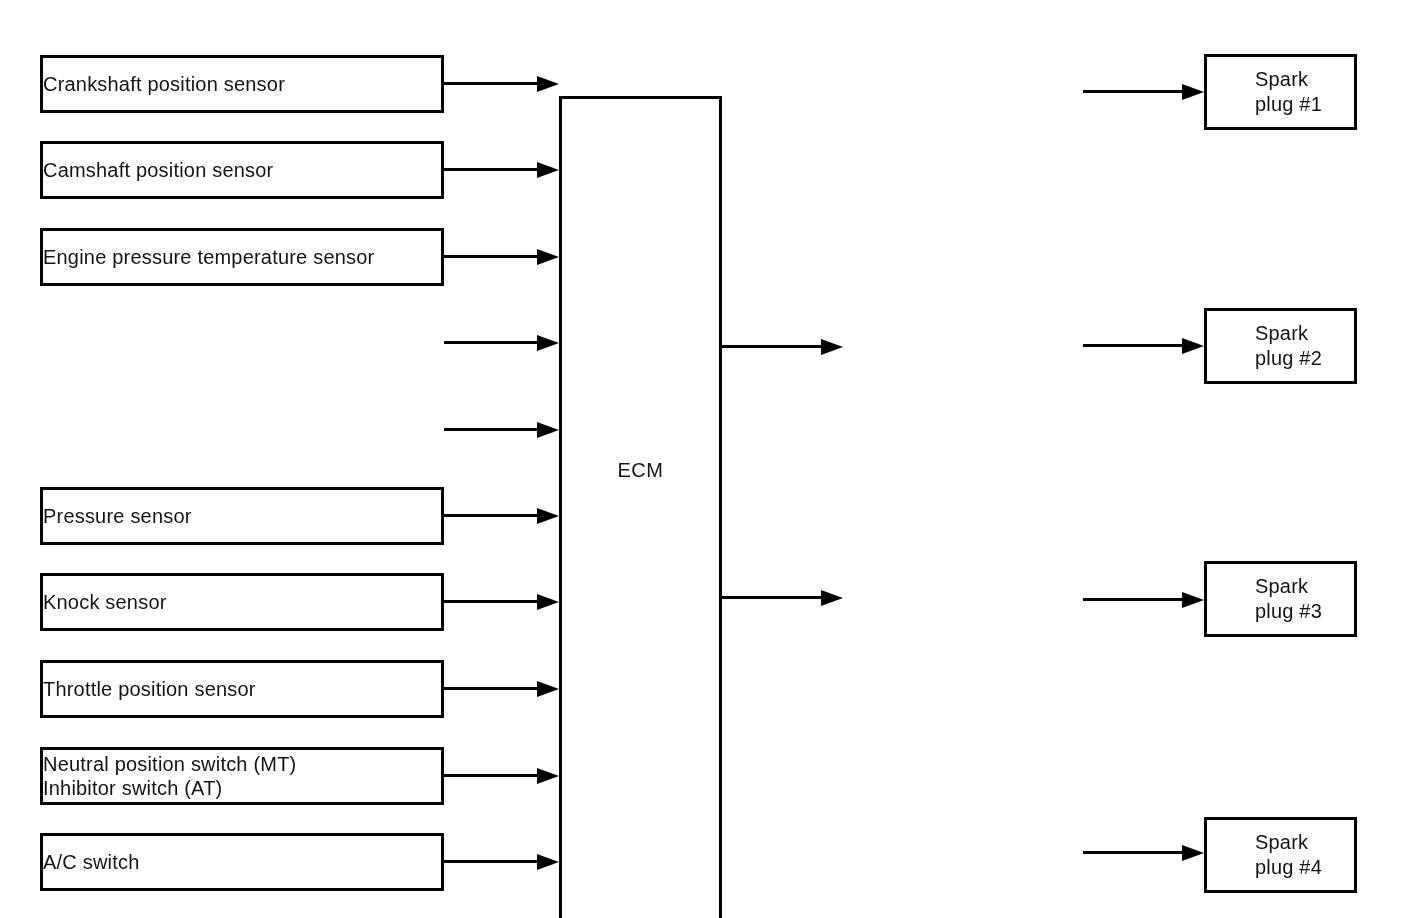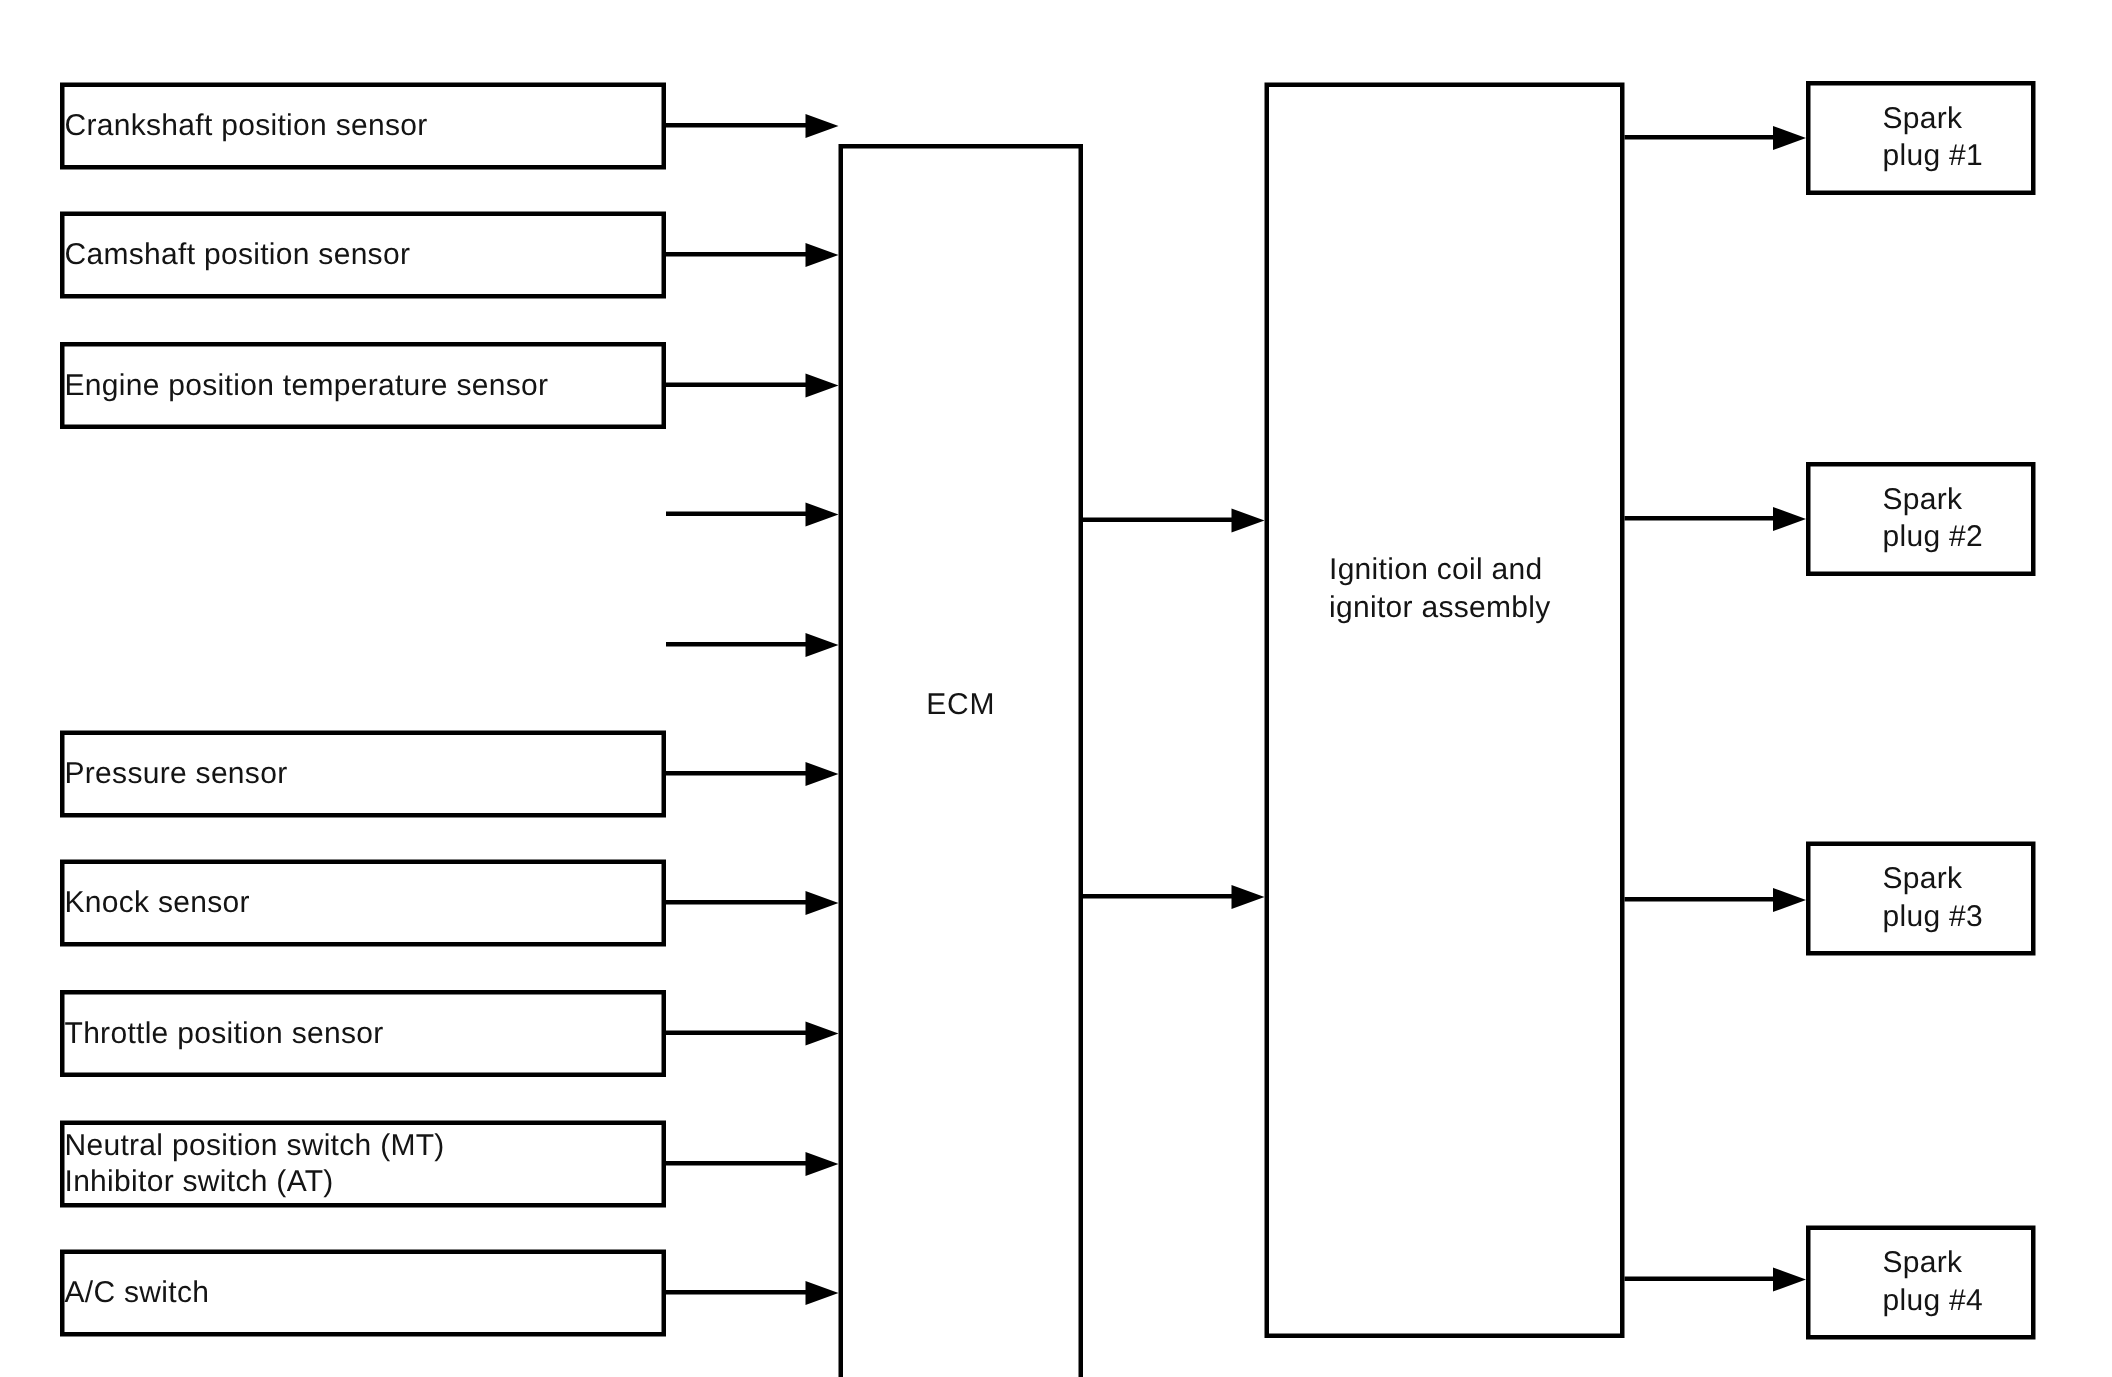--- a/index.html
+++ b/index.html
@@ -108,21 +108,21 @@
 
 <div class="canvas">
 
   <div class="box input-box" style="top:55px">
     <span class="box-label">Crankshaft position sensor</span>
   </div>
   <div class="box input-box" style="top:141px">
     <span class="box-label">Camshaft position sensor</span>
   </div>
   <div class="box input-box" style="top:228px">
-    <span class="box-label">Engine position temperature sensor</span>
+    <span class="box-label">Engine pressure temperature sensor</span>
   </div>
   <div class="box input-box" style="top:487px">
     <span class="box-label">Pressure sensor</span>
   </div>
   <div class="box input-box" style="top:573px">
     <span class="box-label">Knock sensor</span>
   </div>
   <div class="box input-box" style="top:660px">
     <span class="box-label">Throttle position sensor</span>
   </div>
@@ -131,24 +131,20 @@
 Inhibitor switch (AT)</span>
   </div>
   <div class="box input-box" style="top:833px">
     <span class="box-label">A/C switch</span>
   </div>
 
   <div class="box ecm-box">
     <span class="ecm-label">ECM</span>
   </div>
 
-  <div class="box ignition-box">
-    <span class="ignition-label">Ignition coil and
-ignitor assembly</span>
-  </div>
 
   <div class="box spark-box" style="top:54px">
     <span class="box-label">Spark
 plug #1</span>
   </div>
   <div class="box spark-box" style="top:308px">
     <span class="box-label">Spark
 plug #2</span>
   </div>
   <div class="box spark-box" style="top:561px">

